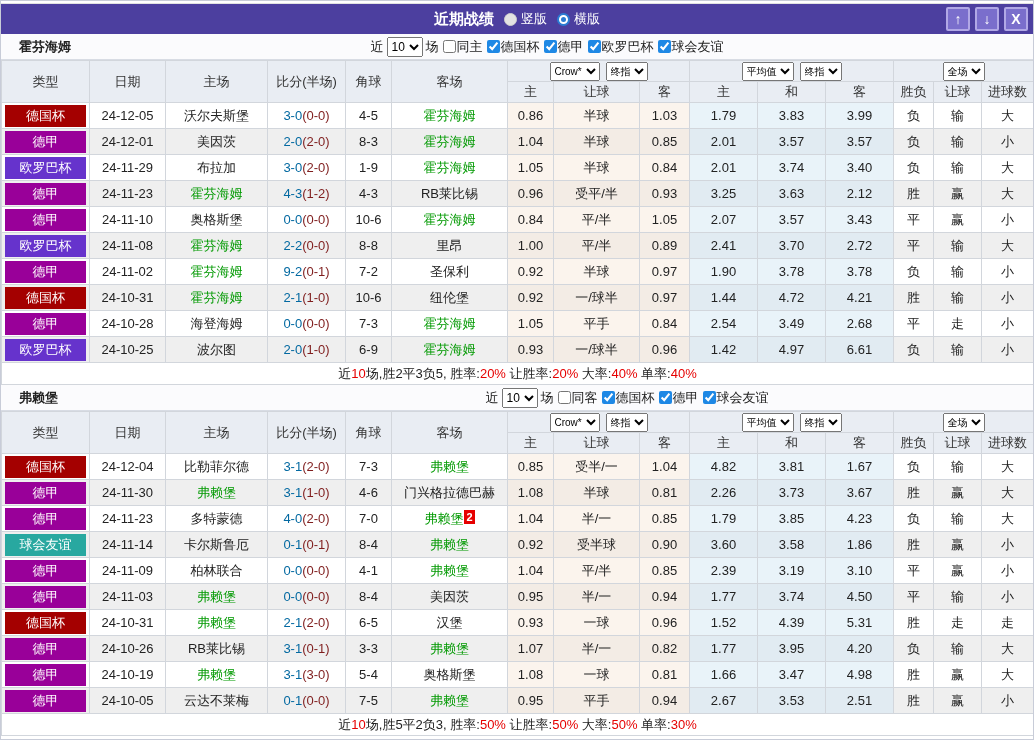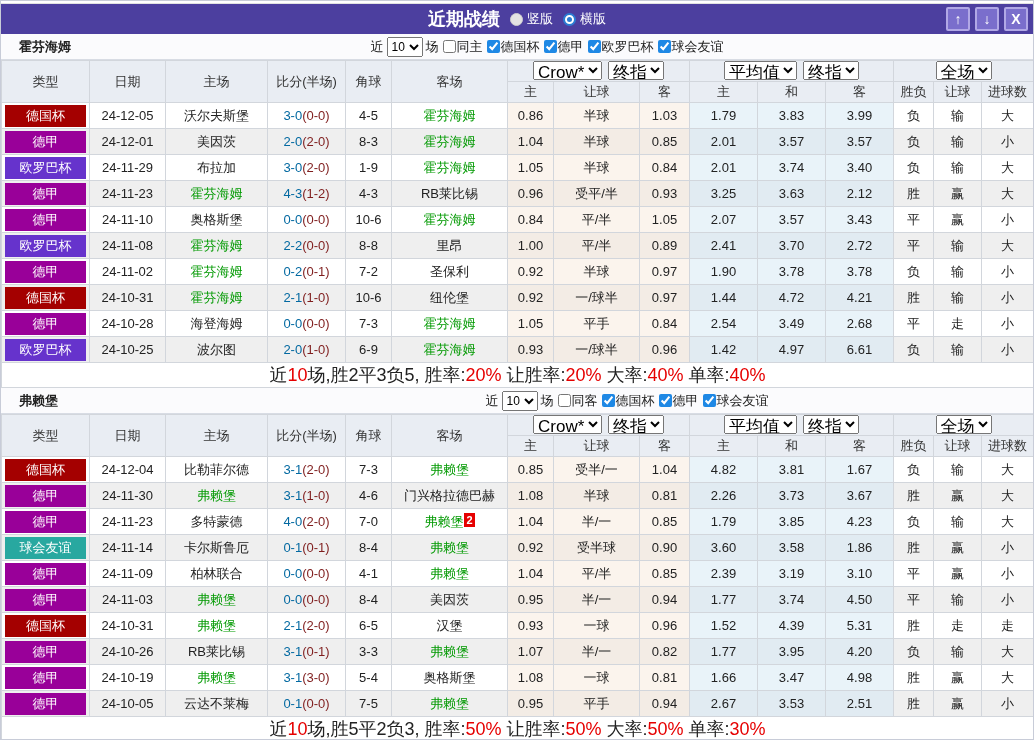--- a/index.html
+++ b/index.html
@@ -3,21 +3,21 @@
 <meta charset="utf-8">
 <style>
   * { box-sizing: border-box; }
   body { margin:0; background:#fff; font-family:"Liberation Sans","DejaVu Sans",sans-serif; }
   .page { width:1034px; height:740px; border:1px solid #C8CCD8; overflow:hidden; background:#fff; }
   .topstrip { height:3px; background:#fff; border-bottom:1px solid #E2E2E2; }
 
   
   .titlebar { height:30px; background:#4C3F9F; display:flex; align-items:center; position:relative; }
   .tb-center { flex:1; display:flex; justify-content:center; align-items:center; gap:10px; color:#fff; }
-  .tb-title { font-weight:bold; font-size:18px; }
+  .tb-title { font-weight:bold; font-size:15px; }
   .radio-opt { display:flex; align-items:center; gap:4px; font-size:13px; cursor:pointer; }
   .radio-plain { width:13px; height:13px; border-radius:50%; background:#E3E3E3; border:1px solid #CFCFCF; }
   .radio-selected { width:13px; height:13px; border-radius:50%; background:#fff; border:2px solid #2B7CD3; display:flex; align-items:center; justify-content:center; }
   .radio-dot { width:5px; height:5px; border-radius:50%; background:#2B7CD3; }
   .tb-buttons { position:absolute; right:5px; top:3px; display:flex; gap:5px; }
   .tb-btn { width:24px; height:24px; background:#7A6ECC; border:2px solid #B1A8E6; color:#fff; font-weight:bold;
             font-size:14px; display:flex; align-items:center; justify-content:center; cursor:pointer; border-radius:2px; }
 
   
   .section-bar { height:26px; display:flex; align-items:center; position:relative; background:#FBFBFD; border-bottom:1px solid #D8DCE4; }
@@ -26,38 +26,38 @@
   .section:nth-child(2) .filter { transform:translateX(110px); }
   .filter select { font-size:12px; height:20px; font-family:inherit; }
   .chk { display:flex; align-items:center; gap:0; cursor:pointer; }
   .chk input { width:13px; height:13px; accent-color:#1E88E5; margin:0 1px; }
 
   
   table.matches { border-collapse:collapse; width:100%; table-layout:fixed; }
   .matches th, .matches td { border:1px solid #D2D6DC; text-align:center; font-size:13px; color:#222;
                              overflow:hidden; white-space:nowrap; padding:0; }
   .matches thead th { background:#E9EDF3; font-weight:normal; height:21px; color:#333; }
-  .hdr-select { font-size:17px; height:19px; margin:0 3px; font-family:inherit; }
+  .hdr-select { font-size:10px; height:19px; margin:0 3px; font-family:inherit; }
   .matches tbody td { height:26px; }
   .matches tbody tr:nth-child(even) td.plain { background:#EFEFEF; }
   td.col-warm { background:#FBF4ED; }
   .matches tbody tr:nth-child(even) td.col-warm { background:#F3ECE5; }
   td.col-blue { background:#E9F3F9; }
   .matches tbody tr:nth-child(even) td.col-blue { background:#E1EBF2; }
 
   .type-badge { margin:1px 3px; height:22px; display:flex; align-items:center; justify-content:center; color:#fff; font-size:13px; }
   .score-main { color:#0369a1; }
   .score-half { color:#7f1d1d; }
   .focus-team { color:#009900; }
   .res-red { color:#D60000; }
   .res-blue { color:#1515D0; }
   .res-green { color:#009900; }
   .badge2 { display:inline-block; background:#E60000; color:#fff; font-size:11px; font-weight:bold;
             padding:0 2px; margin-left:1px; line-height:14px; vertical-align:top; }
-  tr.summary-row td { height:22px; font-size:18px; color:#222; border-top:1px solid #D2D6DC; }
+  tr.summary-row td { height:22px; font-size:13px; color:#222; border-top:1px solid #D2D6DC; }
   .sum-red { color:#E60000; }
 </style>
 </head>
 <body>
 
 <div class="page">
   <div class="topstrip"></div>
 
   <div class="titlebar">
     <div class="tb-center">
@@ -272,21 +272,21 @@
               <td class="plain res-green">平</td>
               <td class="plain res-blue">输</td>
               <td class="plain res-red">大</td>
             </tr>
             <tr>
               <td class="plain">
                 <div class="type-badge" style="background: rgb(153, 0, 153);">德甲</div>
               </td>
               <td class="plain">24-11-02</td>
               <td class="plain"><span class="focus-team">霍芬海姆</span></td>
-              <td class="plain"><span class="score-main">0-2</span><span class="score-half">(0-1)</span></td>
+              <td class="plain"><span class="score-main">9-2</span><span class="score-half">(0-1)</span></td>
               <td class="plain">7-2</td>
               <td class="plain"><span>圣保利</span></td>
               <td class="col-warm">0.92</td>
               <td class="col-warm">半球</td>
               <td class="col-warm">0.97</td>
               <td class="col-blue">1.90</td>
               <td class="col-blue">3.78</td>
               <td class="col-blue">3.78</td>
               <td class="plain res-blue">负</td>
               <td class="plain res-blue">输</td>

